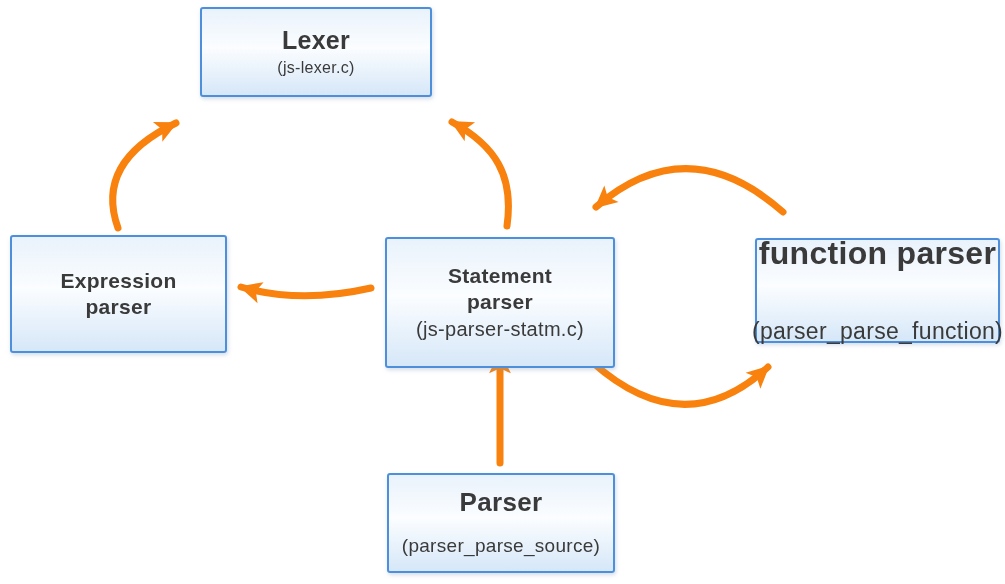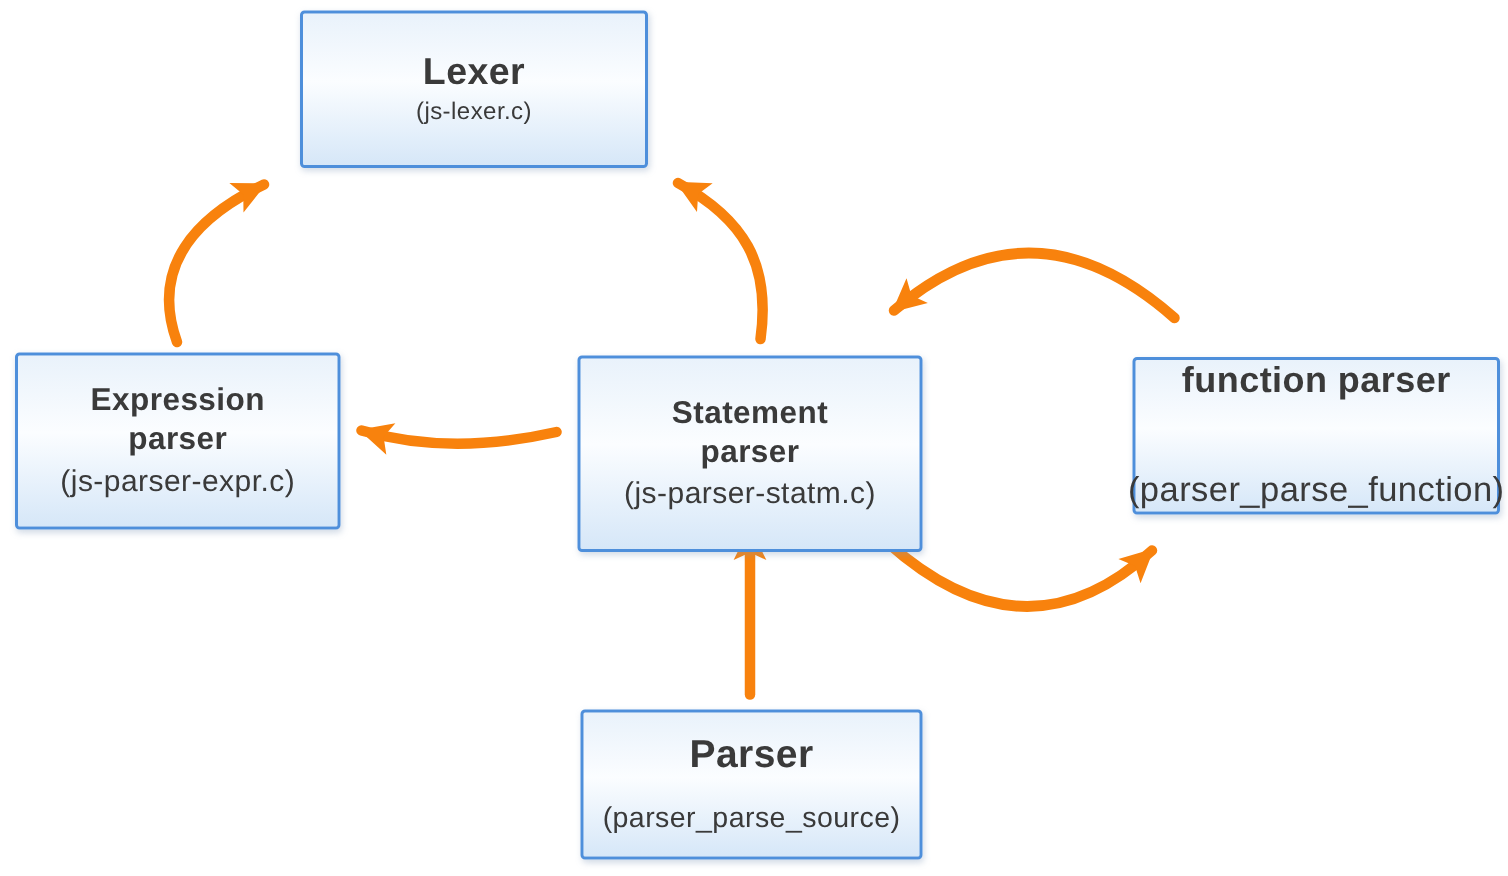--- a/index.html
+++ b/index.html
@@ -49,21 +49,21 @@
     line-height: 1.3;
     margin-top: 2px;
   }
   
   .node-lexer .title      { font-size: 25px; }
   .node-lexer .subtitle   { font-size: 16px; }
   .node-expr .title       { font-size: 21px; }
   .node-expr .subtitle    { font-size: 20px; }
   .node-stmt .title       { font-size: 21px; }
   .node-stmt .subtitle    { font-size: 20px; }
-  .node-func .title       { font-size: 24px; text-align: right; }
+  .node-func .title       { font-size: 32px; text-align: right; }
   .node-func .subtitle    { font-size: 23px; margin-top: 44px; }
   .node-parser .title     { font-size: 26px; }
   .node-parser .subtitle  { font-size: 19px; margin-top: 15px; }
 </style>
 </head>
 <body>
 
 <div id="canvas">
 
   <svg id="arrows" viewBox="0 0 1005 584" xmlns="http://www.w3.org/2000/svg">
@@ -73,29 +73,28 @@
       </marker>
     </defs>
     <path class="edge" d="M 118 228 C 100 178 130 145 176 123" marker-end="url(#arrowhead)" style="stroke: rgb(248, 130, 13);"></path>
     <path class="edge" d="M 507 226 C 514 176 496 146 452 122" marker-end="url(#arrowhead)" style="stroke: rgb(248, 130, 13);"></path>
     <path class="edge" d="M 783 212 Q 688 128 596 207" marker-end="url(#arrowhead)" style="stroke: rgb(248, 130, 13);"></path>
     <path class="edge" d="M 592 362 Q 684 444 768 367" marker-end="url(#arrowhead)" style="stroke: rgb(248, 130, 13);"></path>
     <path class="edge" d="M 371 288 Q 300 304 241 287" marker-end="url(#arrowhead)" style="stroke: rgb(248, 130, 13);"></path>
     <path class="edge" d="M 500 463 L 500 353" marker-end="url(#arrowhead)" style="stroke: rgb(248, 130, 13);"></path>
   </svg>
 
-  <div class="node node-lexer" style="left: 200px; top: 7px; width: 232px; height: 105px; border-color: rgb(78, 143, 219); color: rgb(58, 58, 58); background: linear-gradient(rgb(233, 242, 251) 0%, rgb(251, 253, 255) 45%, rgb(214, 231, 248) 100%);">
+  <div class="node node-lexer" style="left: 200px; top: 7px; width: 232px; height: 90px; border-color: rgb(78, 143, 219); color: rgb(58, 58, 58); background: linear-gradient(rgb(233, 242, 251) 0%, rgb(251, 253, 255) 45%, rgb(214, 231, 248) 100%);">
     <div class="title">Lexer</div>
     <div class="subtitle">(js-lexer.c)</div>
   </div>
 
   <div class="node node-expr" style="left: 10px; top: 235px; width: 217px; height: 118px; border-color: rgb(78, 143, 219); color: rgb(58, 58, 58); background: linear-gradient(rgb(233, 242, 251) 0%, rgb(251, 253, 255) 45%, rgb(214, 231, 248) 100%);">
     <div class="title">Expression
 parser</div>
-    <div class="subtitle">(js-parser-expr.c)</div>
   </div>
 
   <div class="node node-stmt" style="left: 385px; top: 237px; width: 230px; height: 131px; border-color: rgb(78, 143, 219); color: rgb(58, 58, 58); background: linear-gradient(rgb(233, 242, 251) 0%, rgb(251, 253, 255) 45%, rgb(214, 231, 248) 100%);">
     <div class="title">Statement
 parser</div>
     <div class="subtitle">(js-parser-statm.c)</div>
   </div>
 
   <div class="node node-func" style="left: 755px; top: 238px; width: 245px; height: 105px; border-color: rgb(78, 143, 219); color: rgb(58, 58, 58); background: linear-gradient(rgb(233, 242, 251) 0%, rgb(251, 253, 255) 45%, rgb(214, 231, 248) 100%);">
     <div class="title">function parser</div>

